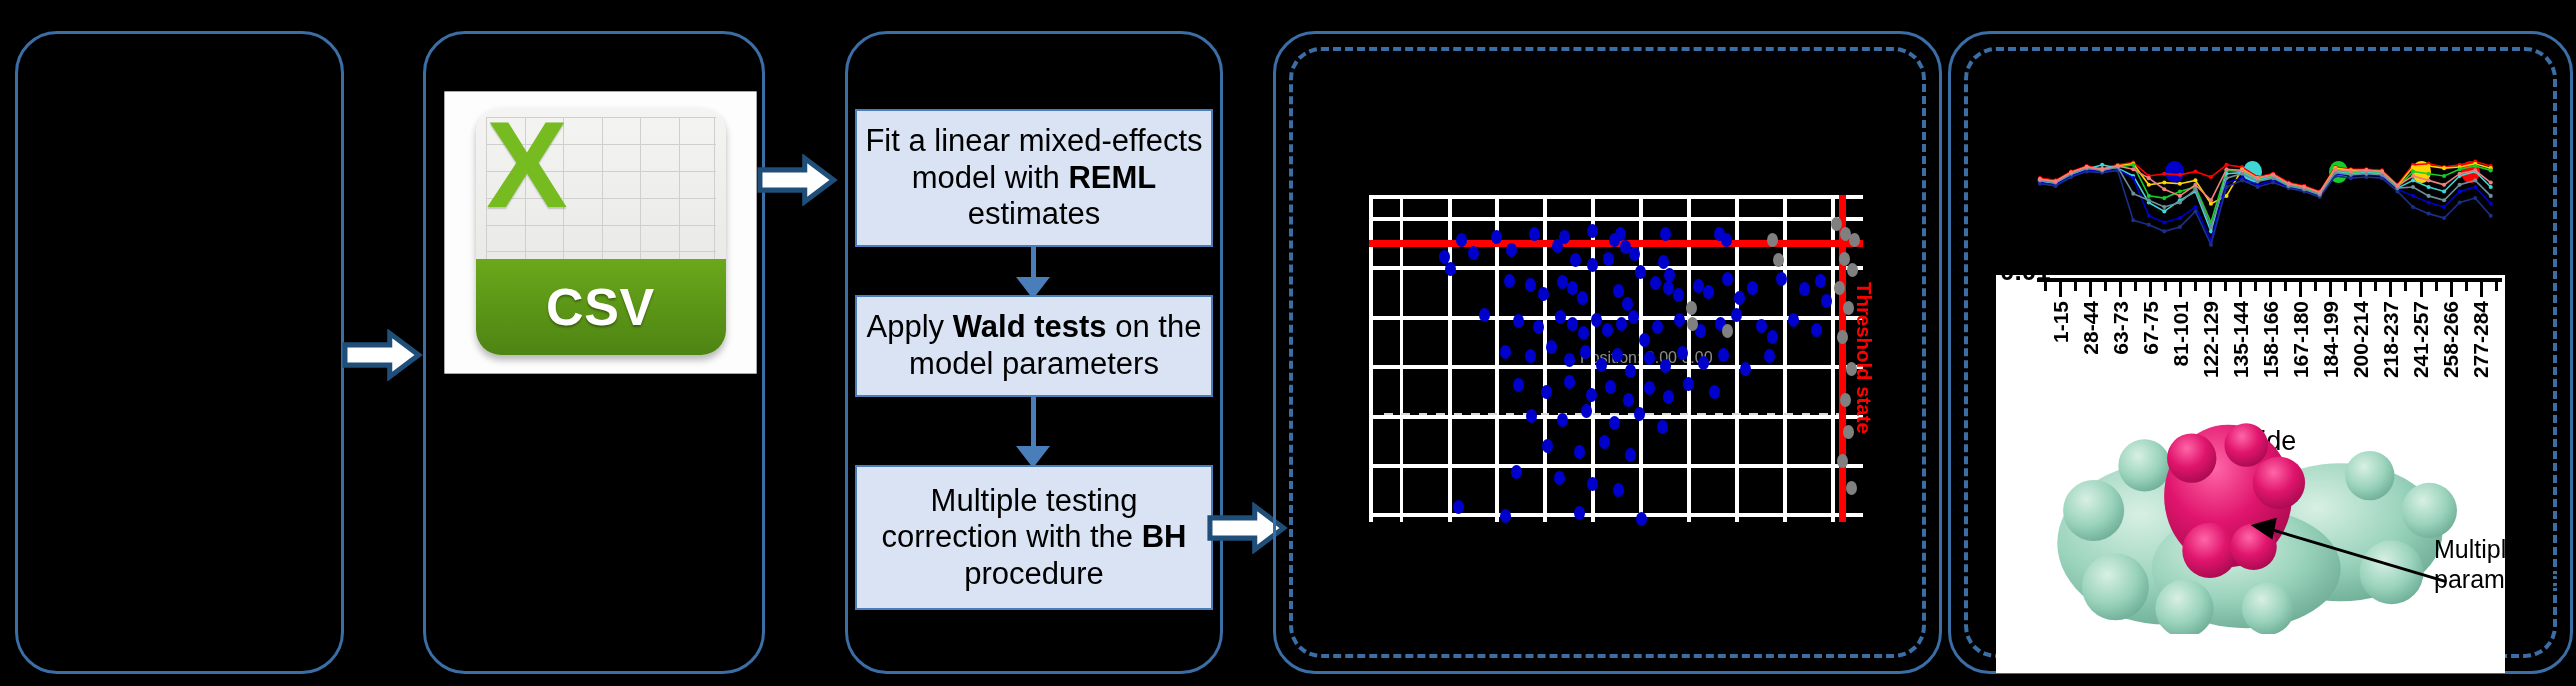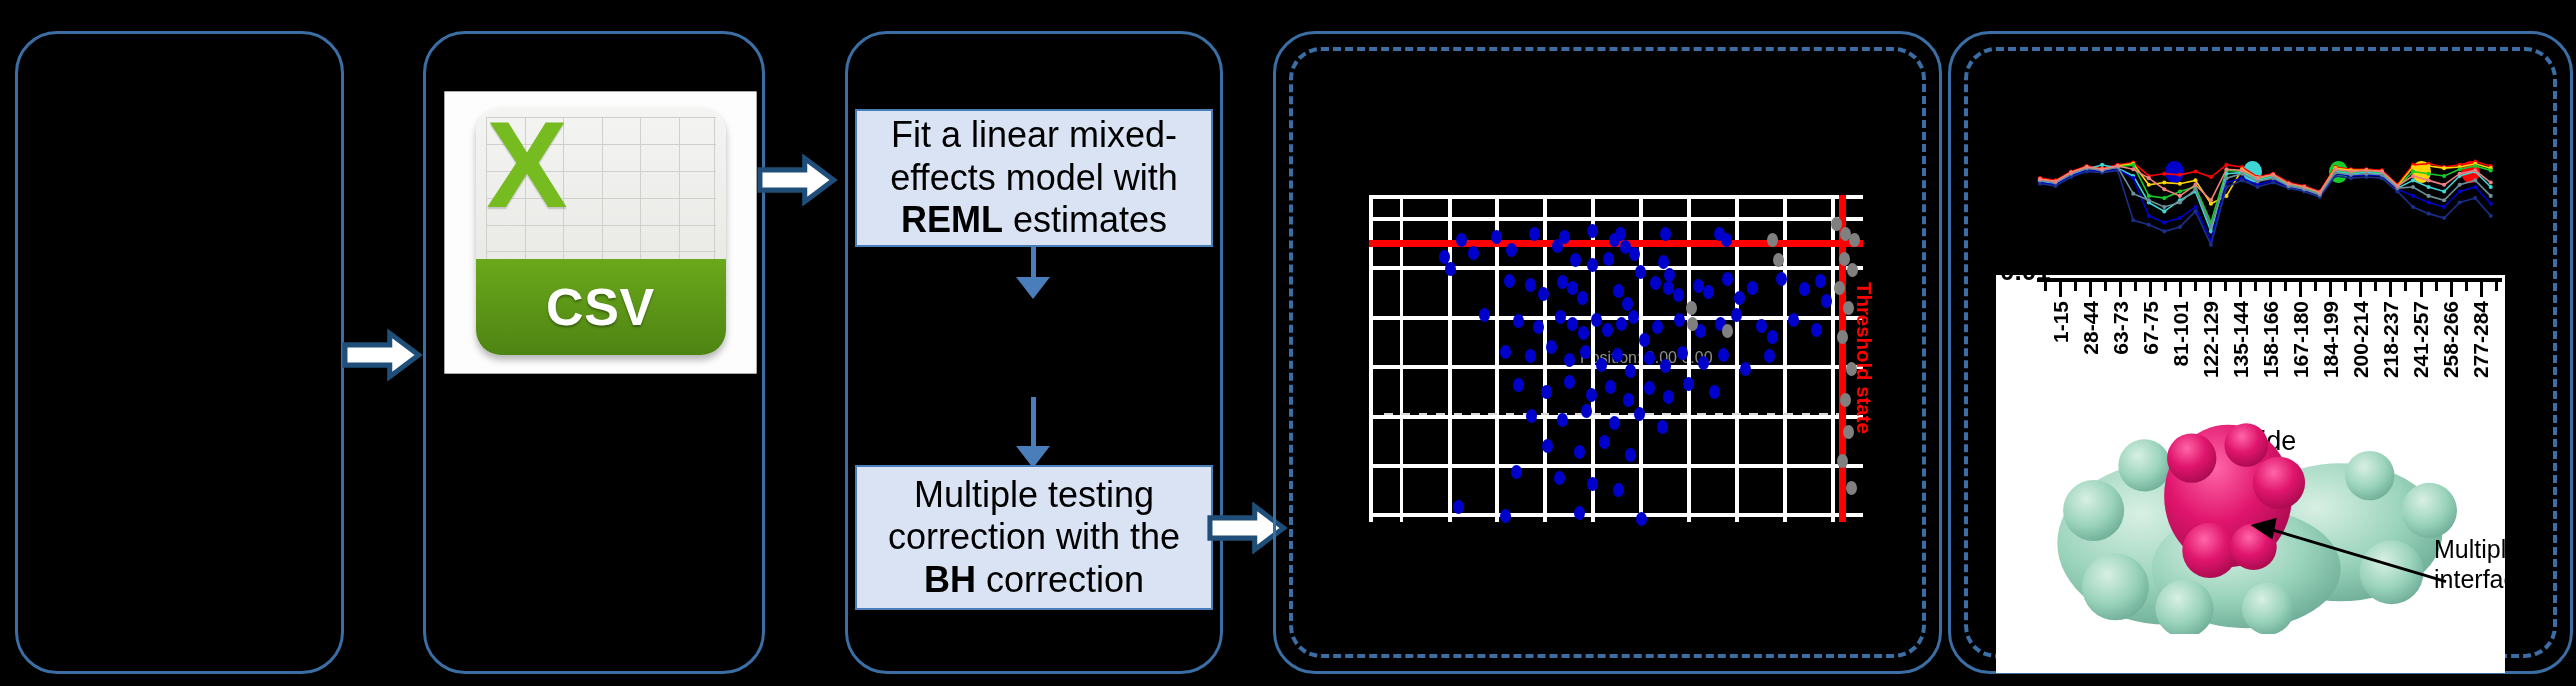--- a/index.html
+++ b/index.html
@@ -30,21 +30,21 @@
          font-family:"Liberation Sans",sans-serif;text-shadow:0 2.2px 1.5px rgba(0,0,0,.18);}
   .csv-band{position:absolute;left:0;bottom:0;width:100%;height:96px;
             background:linear-gradient(#6aa81b,#4e8413);display:flex;align-items:center;justify-content:center;}
   .csv-band span{color:#fff;font-size:52px;font-weight:bold;letter-spacing:0.7px;
                  text-shadow:0 2.2px 2.2px rgba(0,0,0,.35);font-family:"Liberation Sans",sans-serif;}
 
   
   #panel-stats{left:845px;top:30.5px;width:378px;height:643px;}
   .stepbox{position:absolute;left:855px;width:358px;background:#d9e3f3;border:2.9px solid #4a7ebb;
            box-sizing:border-box;display:flex;align-items:center;justify-content:center;text-align:center;
-           color:#000;font-size:36px;line-height:1.18;padding:4.4px 7.3px;}
+           color:#000;font-size:31px;line-height:1.18;padding:4.4px 7.3px;}
   #step-1{top:109px;height:138px;}
   #step-2{top:295px;height:102px;}
   #step-3{top:465px;height:145px;}
   .connector{position:absolute;left:1031px;width:5.1px;background:#4a7ebb;}
   #conn-1{top:247px;height:35px;}
   #conn-2{top:397px;height:55px;}
   .conn-head{position:absolute;left:1016px;width:0;height:0;
              border-left:17.4px solid transparent;border-right:17.4px solid transparent;border-top:22px solid #4a7ebb;}
   #head-1{top:277px;} #head-2{top:446px;}
 
@@ -133,25 +133,28 @@
   </svg>
 
   <div class="panel" id="panel-stats"></div>
 
   <div class="stepbox" id="step-1">
     <div><span>Fit a linear mixed-effects model with </span><b>REML</b><span> estimates</span></div>
   </div>
   <div class="connector" id="conn-1"></div>
   <div class="conn-head" id="head-1"></div>
 
+  <div class="stepbox" id="step-2">
+    <div><span>Apply </span><b>Wald tests</b><span> on the model parameters</span></div>
+  </div>
   <div class="connector" id="conn-2"></div>
   <div class="conn-head" id="head-2"></div>
 
   <div class="stepbox" id="step-3">
-    <div><span>Multiple testing correction with the </span><b>BH</b><span> correction</span></div>
+    <div><span>Multiple testing correction with the </span><b>BH</b><span> procedure</span></div>
   </div>
 
   <svg class="flow-arrow" id="arrow-3" width="81" height="52" viewBox="0 0 112 72">
     <path d="M4,22 L66,22 L66,6 L106,36 L66,66 L66,50 L4,50 Z" fill="#ffffff" stroke="#1f4e79" stroke-width="7"></path>
   </svg>
 
   <div class="panel dashed-inner" id="panel-volcano"></div>
 
 
   <div class="v-plot">
@@ -659,17 +662,17 @@
       <circle cx="345" cy="92" r="36" fill="url(#gE)"></circle>
         <circle cx="250" cy="185" r="38" fill="url(#gE)"></circle>
       <circle cx="310" cy="180" r="32" fill="url(#gE)"></circle>
     </g>
     <path d="M320 152 L575 228" stroke="#000" stroke-width="4" fill="none"></path>
     <path d="M306 150 L342 140 L336 170 Z" fill="#000"></path>
   </svg>
 
   <div class="bind-note">
     <div>Multiple</div>
-    <div>interface</div>
+    <div>parameters</div>
   </div>
 
 </div>
 
 
 </body></html>

